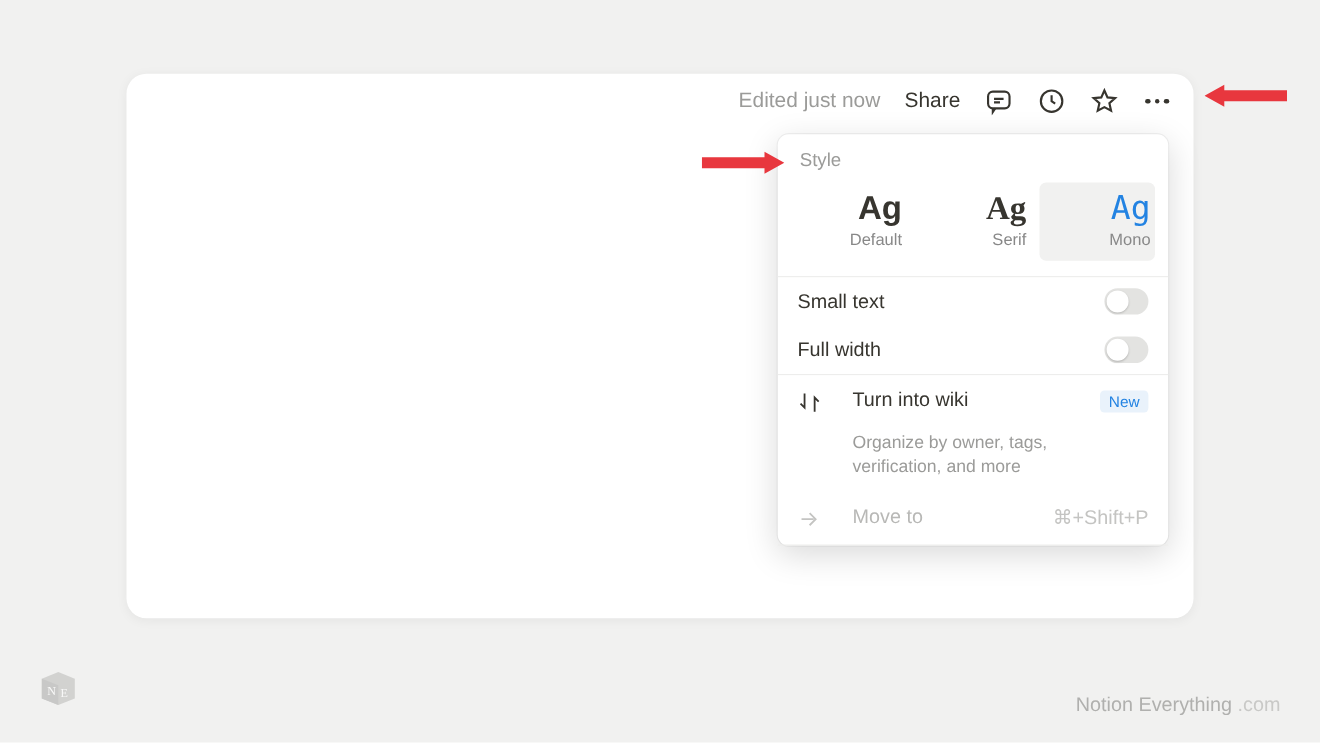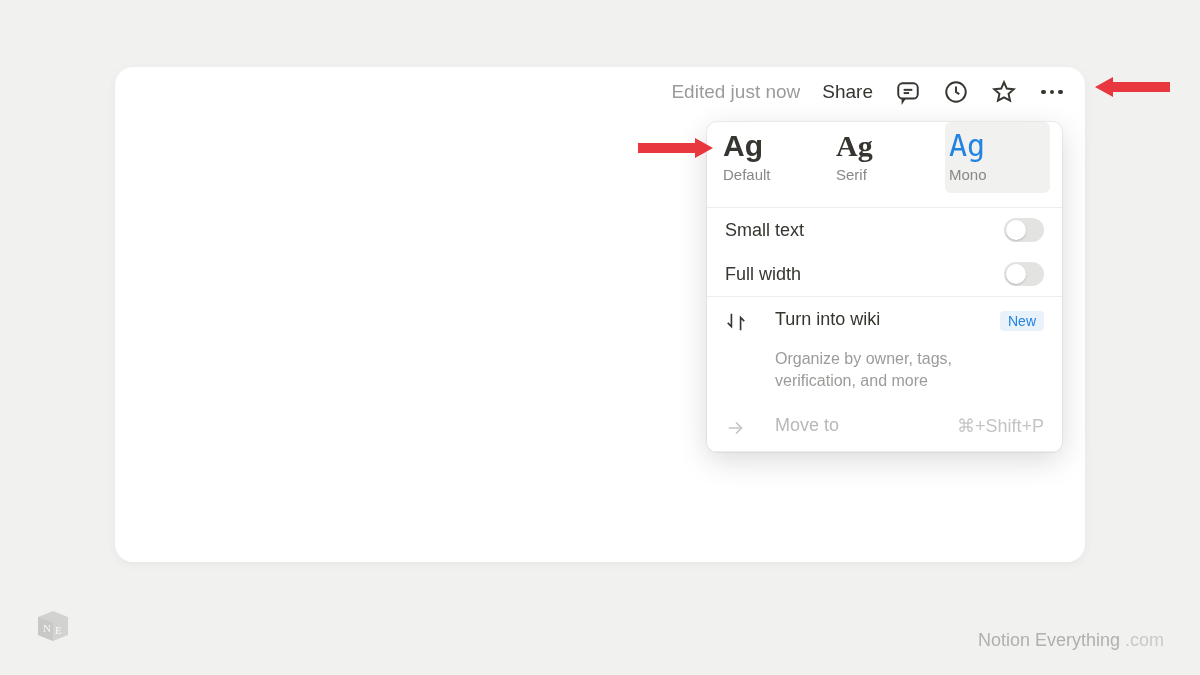--- a/index.html
+++ b/index.html
@@ -66,21 +66,21 @@
     color: #9b9b99;
     padding: 14px 20px 10px 20px;
   }
   .style-row {
     display: flex;
     gap: 8px;
     padding: 0 12px 14px 12px;
   }
   .style-opt {
     flex: 1;
-    text-align: left;
+    text-align: right;
     padding: 6px 4px 10px 4px;
     border-radius: 6px;
     cursor: pointer;
   }
   .style-opt.selected { background: #f1f1f0; }
   .style-ag {
     font-size: 30px;
     font-weight: 600;
     color: #37352f;
     line-height: 1.2;
@@ -197,20 +197,21 @@
     <div class="icon-btn">
       <div class="dots">
           <span></span>
           <span></span>
           <span></span>
         </div>
     </div>
   </div>
 
   <div class="dropdown">
+    <div class="section-label">Style</div>
     <div class="style-row">
       <div class="style-opt">
         <div class="style-ag">Ag</div>
         <div class="style-name">Default</div>
       </div>
       <div class="style-opt">
         <div class="style-ag serif">Ag</div>
         <div class="style-name">Serif</div>
       </div>
       <div class="style-opt selected">

